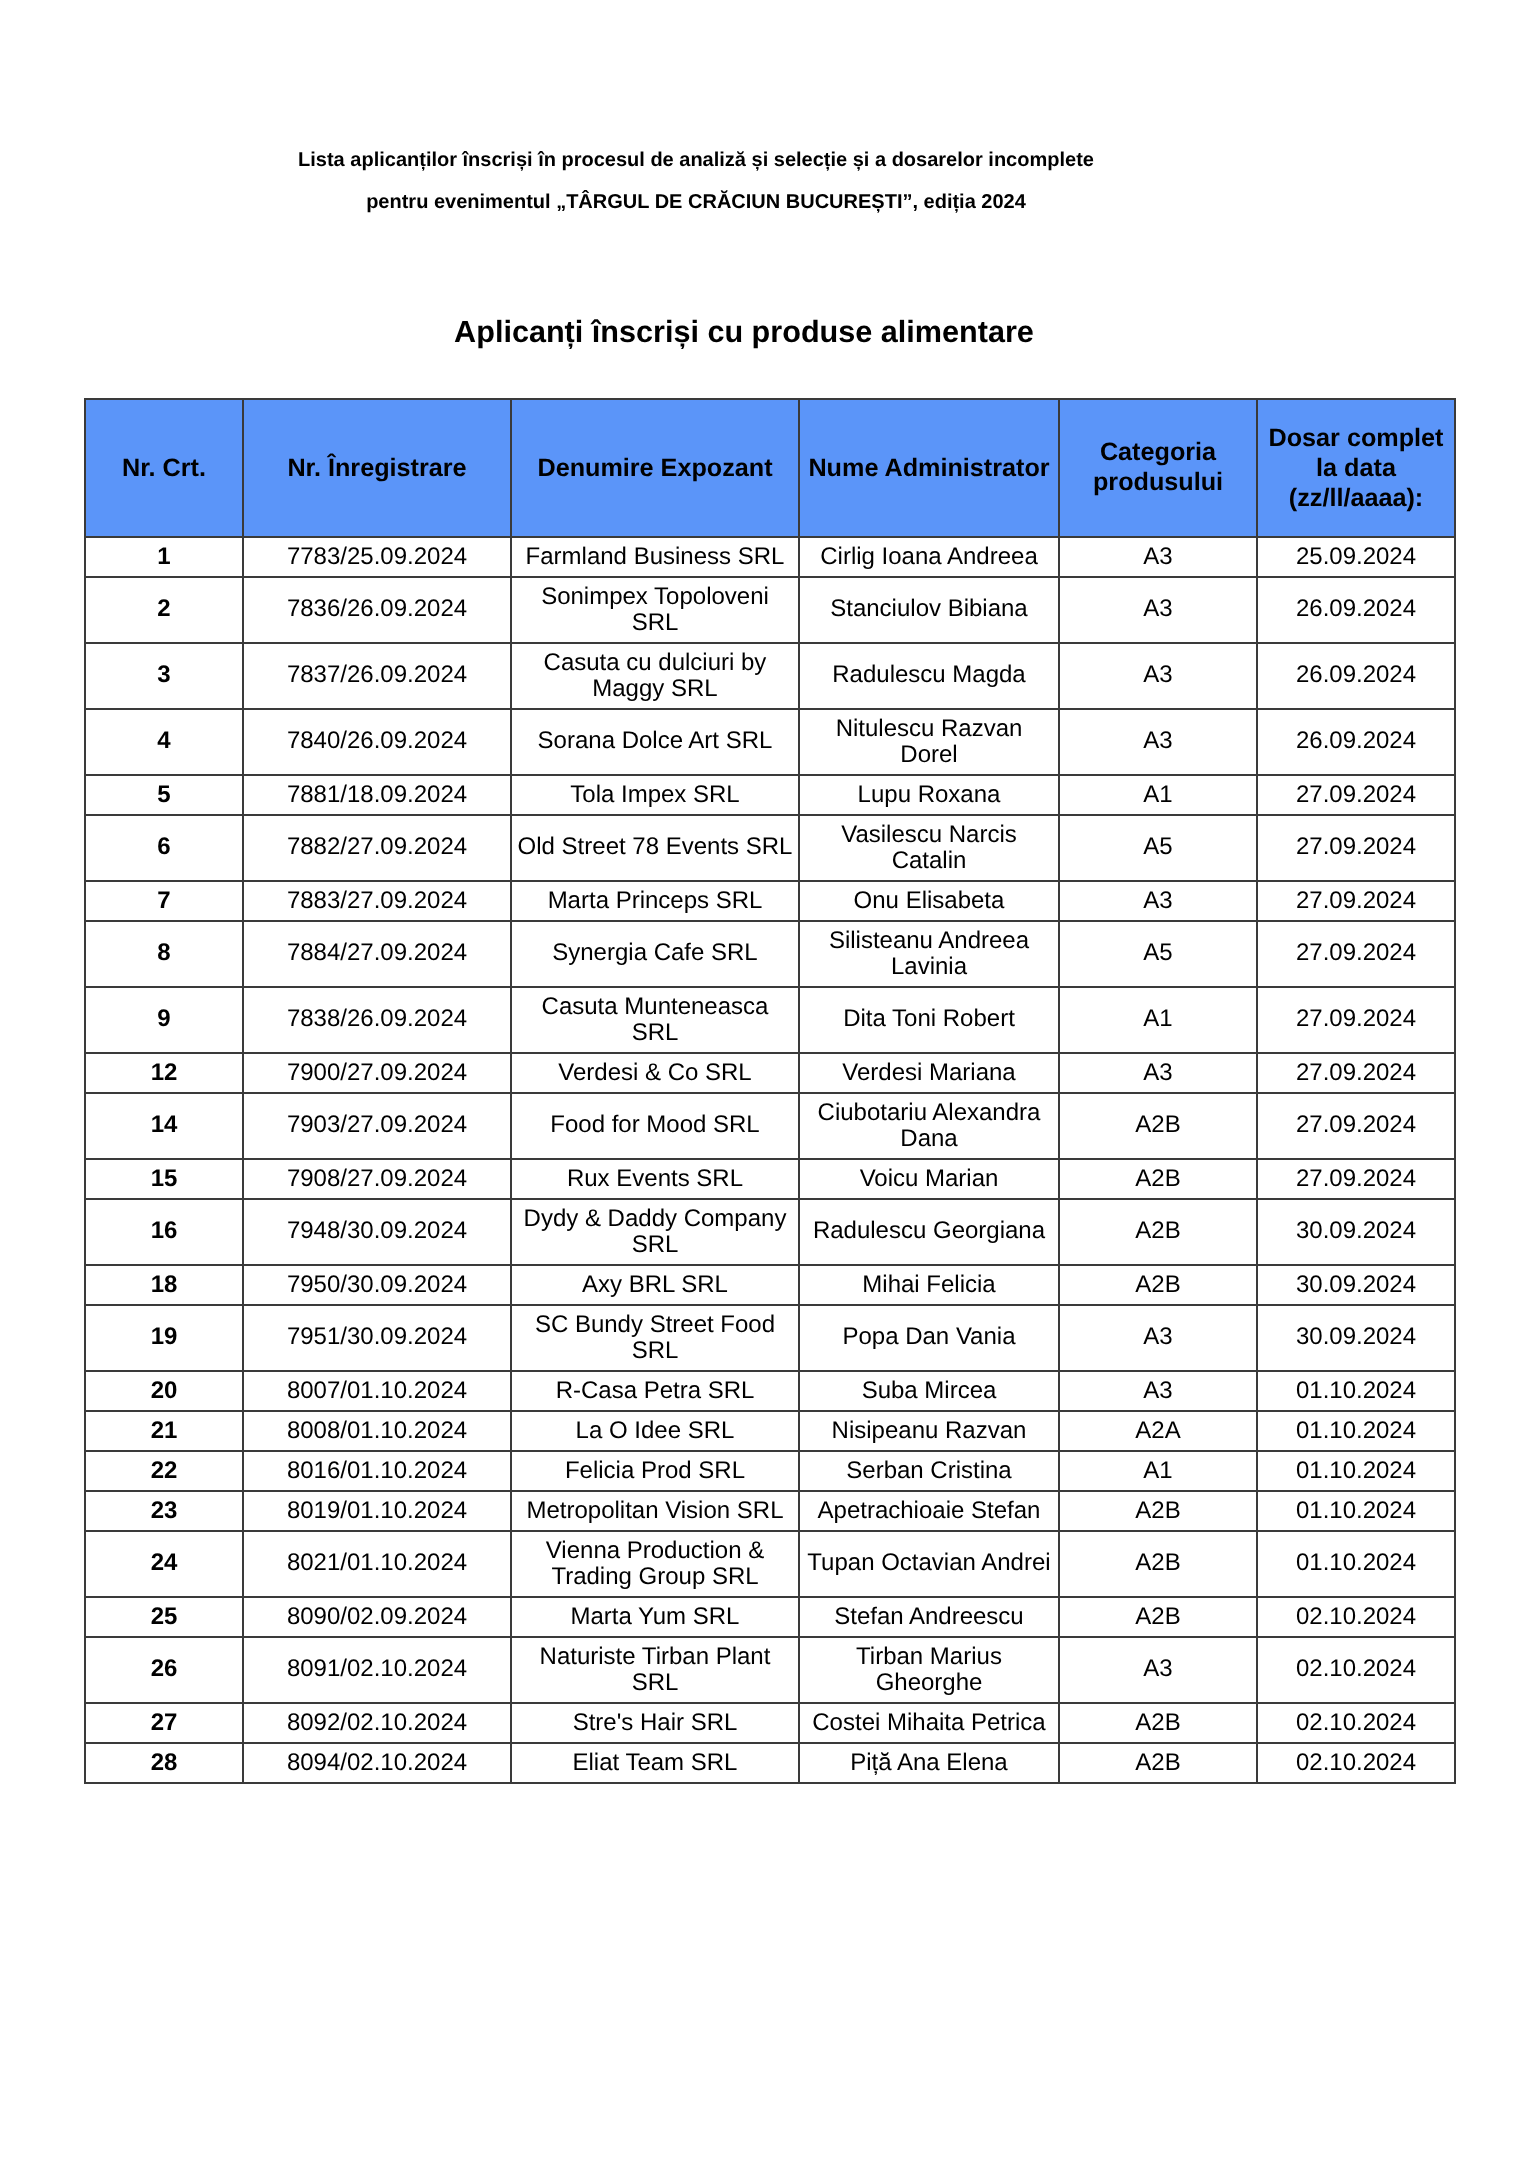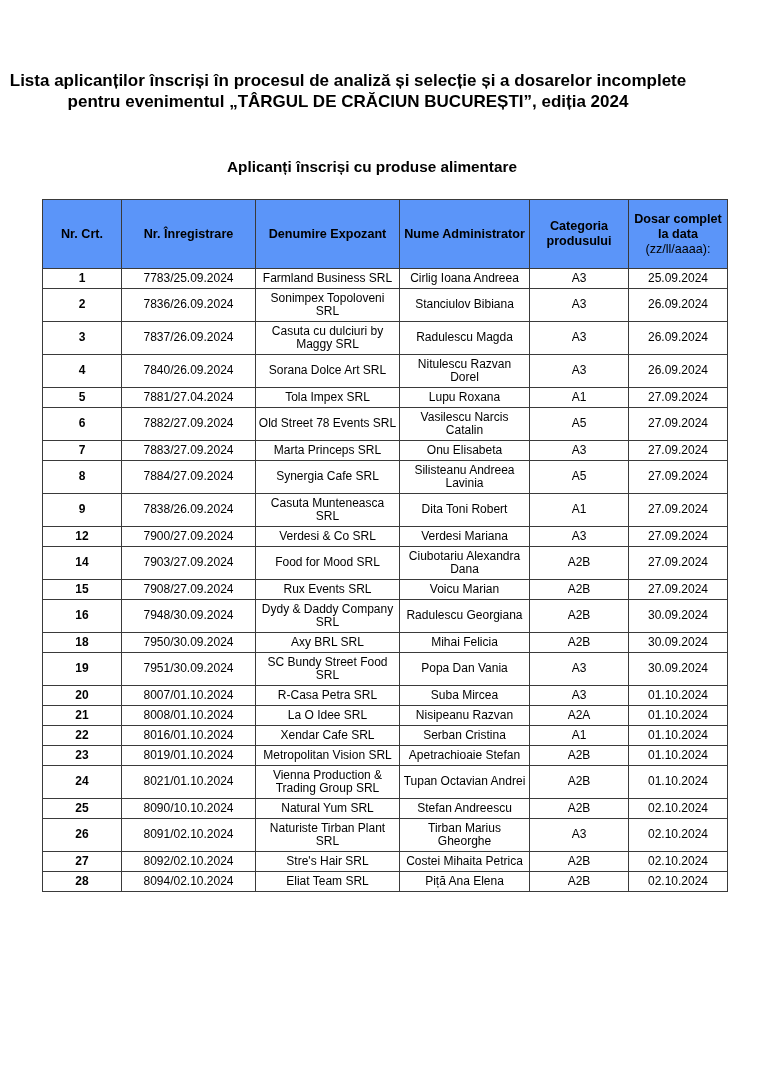--- a/index.html
+++ b/index.html
@@ -2,40 +2,40 @@
 <html><head>
   <meta charset="utf-8">
   <style>
     html, body { margin: 0; padding: 0; background: #ffffff; }
     body {
       width: 768px; height: 1087px; position: relative; overflow: hidden;
       font-family: "Liberation Sans", "DejaVu Sans", sans-serif; color: #000;
     }
     .title-block {
       position: absolute; top: 70px; left: 0; width: 696px;
-      text-align: center; font-weight: bold; font-size: 17px; line-height: 21px;
+      text-align: center; font-weight: bold; font-size: 10px; line-height: 21px;
     }
     .subtitle {
       position: absolute; top: 158px; left: 0; width: 744px;
       text-align: center; font-weight: bold; font-size: 15.3px;
     }
     table.list {
       position: absolute; top: 199px; left: 42px; width: 685px;
       border-collapse: collapse; table-layout: fixed;
       font-size: 12px;
     }
     table.list th, table.list td {
       border: 1px solid #3a3a3a; text-align: center; vertical-align: middle;
       padding: 0 2px; line-height: 13.5px;
     }
     table.list th {
       background: #5b95f9; font-weight: bold; font-size: 12.6px; height: 68px;
       line-height: 15px;
     }
-    table.list th .light { font-weight: normal; }
+    table.list th .light { font-weight: bold; }
     table.list td.nr { font-weight: bold; }
     tr.r1 td { height: 19px; }
     tr.r2 td { height: 32px; }
   </style>
 </head>
 <body>
 
 <div class="title-block">
   <div>Lista aplicanților înscriși în procesul de analiză și selecție și a dosarelor incomplete</div>
   <div>pentru evenimentul „TÂRGUL DE CRĂCIUN BUCUREȘTI”, ediția 2024</div>
@@ -93,21 +93,21 @@
       <tr class="r2">
         <td class="nr">4</td>
         <td>7840/26.09.2024</td>
         <td>Sorana Dolce Art SRL</td>
         <td>Nitulescu Razvan Dorel</td>
         <td>A3</td>
         <td>26.09.2024</td>
       </tr>
       <tr class="r1">
         <td class="nr">5</td>
-        <td>7881/27.04.2024</td>
+        <td>7881/18.09.2024</td>
         <td>Tola Impex SRL</td>
         <td>Lupu Roxana</td>
         <td>A1</td>
         <td>27.09.2024</td>
       </tr>
       <tr class="r2">
         <td class="nr">6</td>
         <td>7882/27.09.2024</td>
         <td>Old Street 78 Events SRL</td>
         <td>Vasilescu Narcis Catalin</td>
@@ -198,21 +198,21 @@
         <td class="nr">21</td>
         <td>8008/01.10.2024</td>
         <td>La O Idee SRL</td>
         <td>Nisipeanu Razvan</td>
         <td>A2A</td>
         <td>01.10.2024</td>
       </tr>
       <tr class="r1">
         <td class="nr">22</td>
         <td>8016/01.10.2024</td>
-        <td>Xendar Cafe SRL</td>
+        <td>Felicia Prod SRL</td>
         <td>Serban Cristina</td>
         <td>A1</td>
         <td>01.10.2024</td>
       </tr>
       <tr class="r1">
         <td class="nr">23</td>
         <td>8019/01.10.2024</td>
         <td>Metropolitan Vision SRL</td>
         <td>Apetrachioaie Stefan</td>
         <td>A2B</td>
@@ -221,22 +221,22 @@
       <tr class="r2">
         <td class="nr">24</td>
         <td>8021/01.10.2024</td>
         <td>Vienna Production &amp; Trading Group SRL</td>
         <td>Tupan Octavian Andrei</td>
         <td>A2B</td>
         <td>01.10.2024</td>
       </tr>
       <tr class="r1">
         <td class="nr">25</td>
-        <td>8090/10.10.2024</td>
-        <td>Natural Yum SRL</td>
+        <td>8090/02.09.2024</td>
+        <td>Marta Yum SRL</td>
         <td>Stefan Andreescu</td>
         <td>A2B</td>
         <td>02.10.2024</td>
       </tr>
       <tr class="r2">
         <td class="nr">26</td>
         <td>8091/02.10.2024</td>
         <td>Naturiste Tirban Plant SRL</td>
         <td>Tirban Marius Gheorghe</td>
         <td>A3</td>

